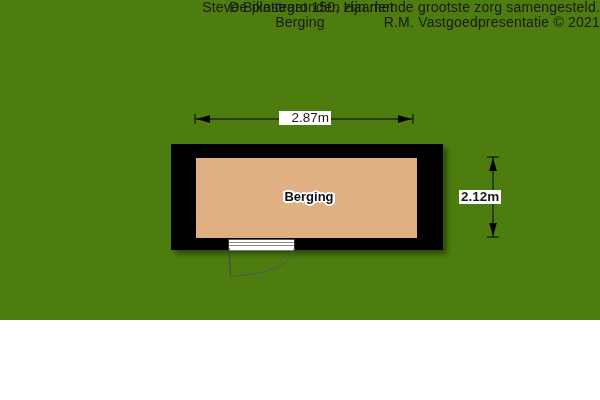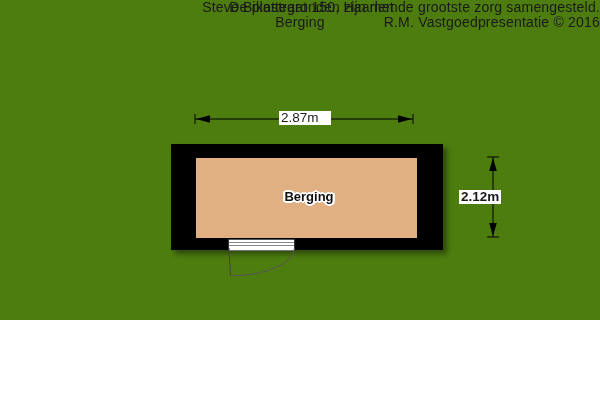--- a/index.html
+++ b/index.html
@@ -13,21 +13,21 @@
   
   .footer-block{left:0;top:290;width:600px;text-align:right;font-size:14px;line-height:15px;letter-spacing:.2px;}
   
   .outer-wall{left:171px;top:144px;width:272px;height:106px;box-shadow:4px 4px 5px rgba(0,0,0,.40);}
   .floor{left:25px;top:14px;width:221px;height:80px;}
   
   .threshold{left:228px;top:239px;width:67px;height:10px;background:#ffffff;border-top:1px solid #555;border-bottom:1px solid #777;z-index:3;}
   .threshold-line{position:absolute;left:0;width:67px;height:0;border-top:1px solid #888;}
   
   .dim-label{background:#ffffff;font-size:13.5px;line-height:14px;padding:0 2px;z-index:5;white-space:nowrap;}
-  .dim-label-h{left:279px;top:111px;width:48px;text-align:left;}
+  .dim-label-h{left:279px;top:111px;width:48px;text-align:right;}
   .dim-label-v{left:459px;top:190px;text-align:right;font-weight:bold;}
   
   .room-label{left:273px;top:189px;width:72px;text-align:center;font-size:13px;font-weight:bold;color:#101010;z-index:5;
     text-shadow:-2px 0 #fff,2px 0 #fff,0 -2px #fff,0 2px #fff,-1px -1px #fff,1px -1px #fff,-1px 1px #fff,1px 1px #fff,-2px -1px #fff,2px 1px #fff,2px -1px #fff,-2px 1px #fff;}
   svg.plan-lines{left:0;top:0;z-index:4;pointer-events:none;}
 </style>
 </head>
 <body>
 
 <div class="page">
@@ -72,16 +72,16 @@
     </g>
   </svg>
 
   <div class="abs dim-label dim-label-h">2.87m</div>
   <div class="abs dim-label dim-label-v">2.12m</div>
 
   <div class="abs room-label">Berging</div>
 
   <div class="abs footer-block">
     <div>De plattegronden zijn met de grootste zorg samengesteld.</div>
-    <div>R.M. Vastgoedpresentatie © 2016</div>
+    <div>R.M. Vastgoedpresentatie © 2021</div>
   </div>
 
 </div>
 
 </body></html>

